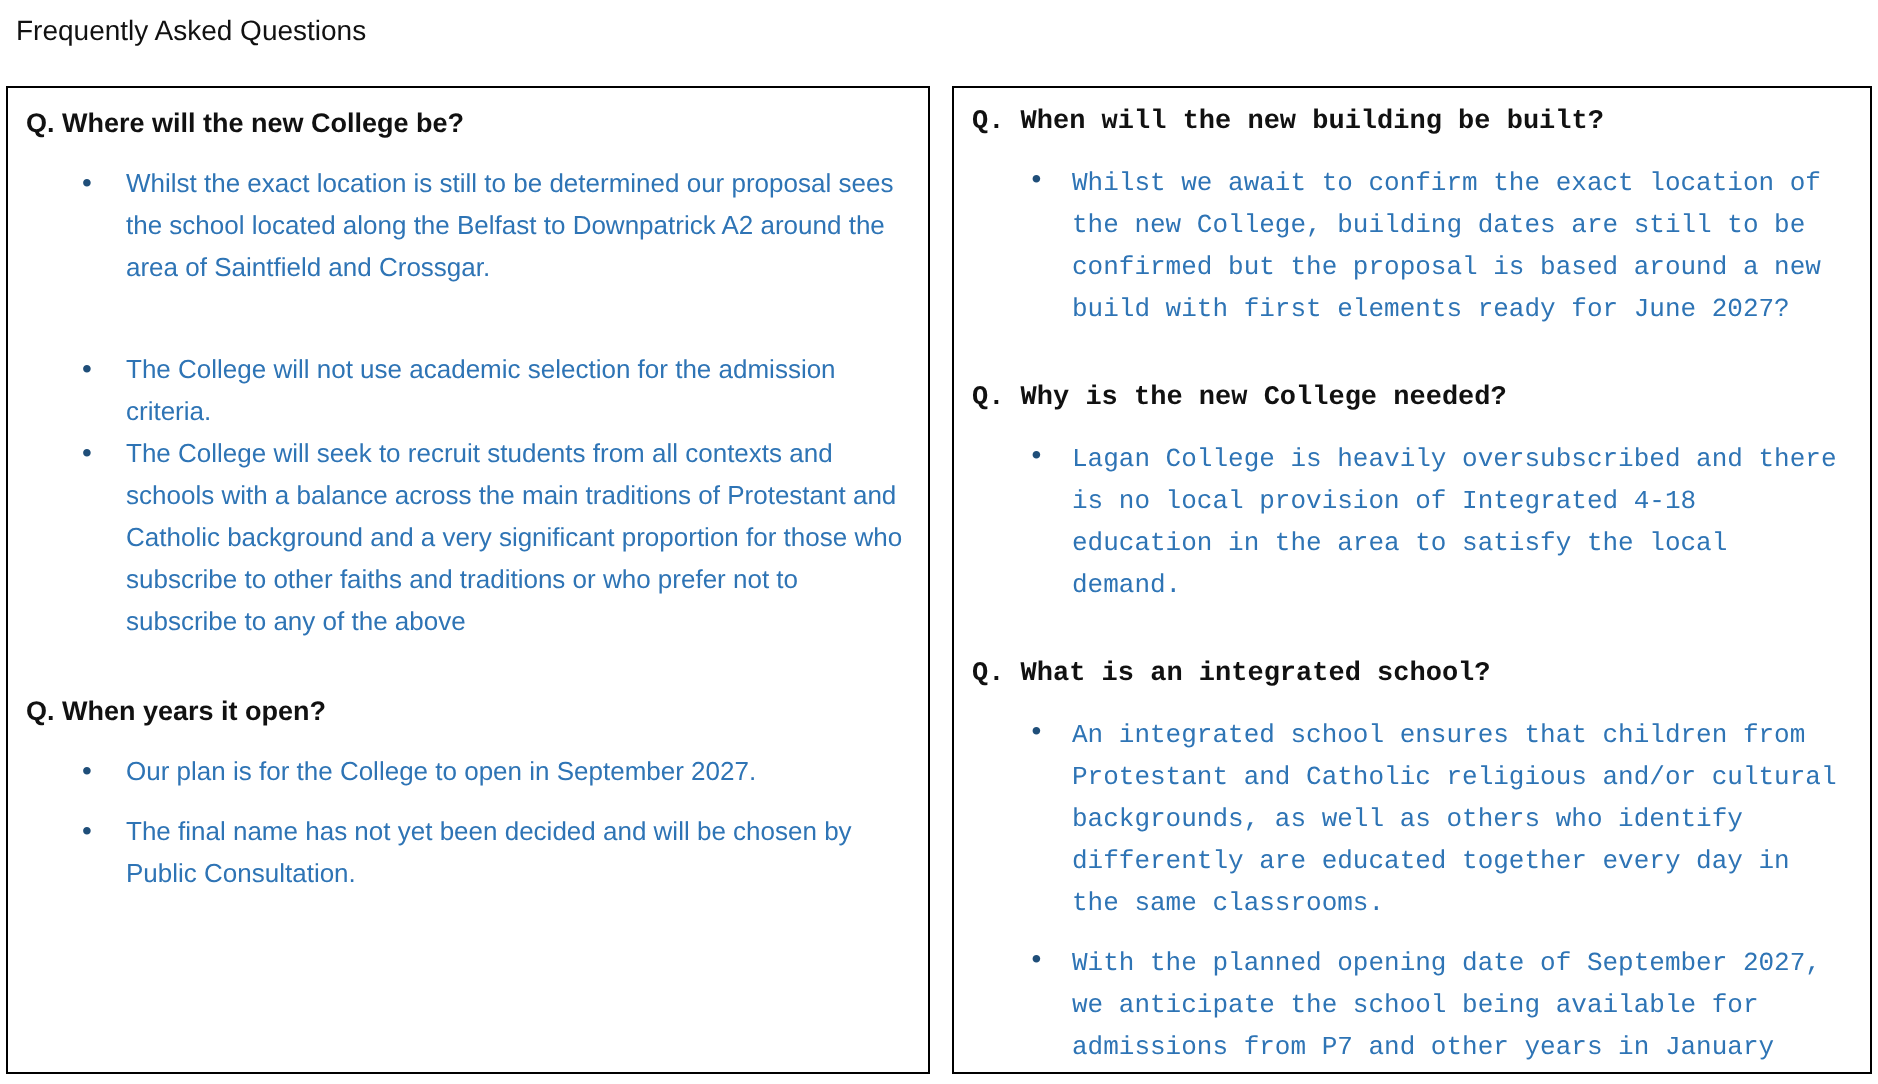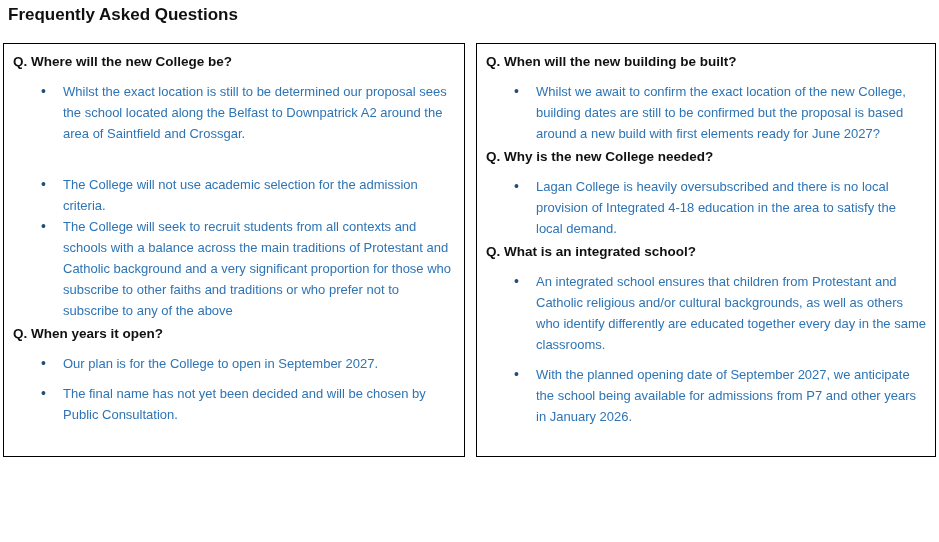--- a/index.html
+++ b/index.html
@@ -12,45 +12,45 @@
   * { margin: 0; padding: 0; box-sizing: border-box; }
   html, body {
     width: 939px;
     height: 542px;
     background: var(--bg-color);
     font-family: "Liberation Sans", sans-serif;
     overflow: hidden;
   }
   .page-title {
     margin: 7px 12px 0 8px;
-    font-size: 17px;
-    font-weight: 700;
+    font-size: 14px;
+    font-weight: 400;
     color: var(--question-color);
     line-height: 16px;
   }
   .faq-grid {
     display: flex;
     gap: 11px;
     margin: 20px 3px 0 3px;
   }
   .faq-box {
     border: 1.5px solid var(--border-color);
     background: var(--bg-color);
-    height: 414px;
+    height: 494px;
     padding: 5px 9px;
     overflow: hidden;
   }
   .faq-box.left  { width: 463px; }
-  .faq-box.right { width: 461px; }
+  .faq-box.right { width: 461px; font-family: Liberation Mono, monospace; }
   .qa-question {
     font-size: 13.5px;
     font-weight: 700;
     color: var(--question-color);
     line-height: 21px;
-    margin-top: 2px;
+    margin-top: 24px;
   }
   .qa-item:first-child .qa-question { margin-top: 2px; }
   .qa-item.extra-gap { margin-bottom: 30px; }
   .qa-answers {
     list-style: none;
     margin: 9px 0 0 0;
     padding-left: 28px;
   }
   .qa-answer {
     display: flex;

